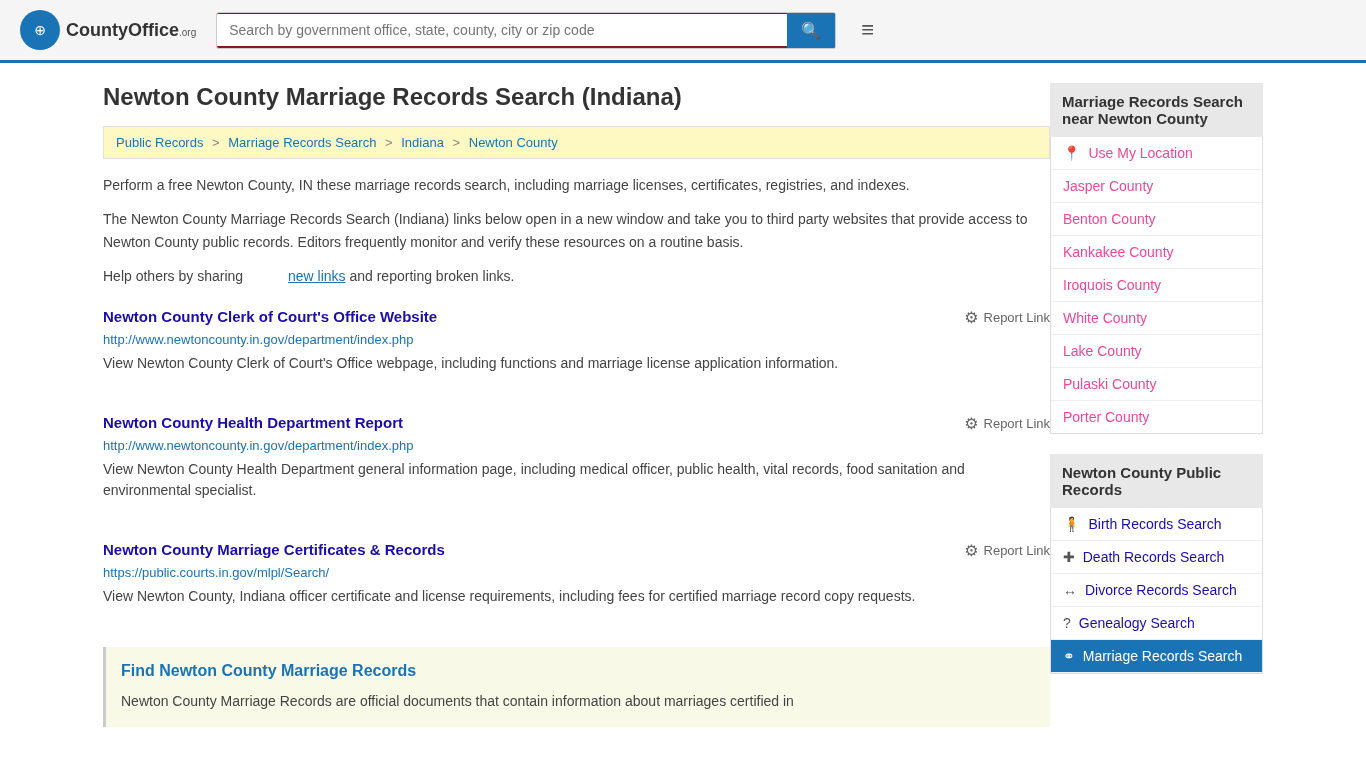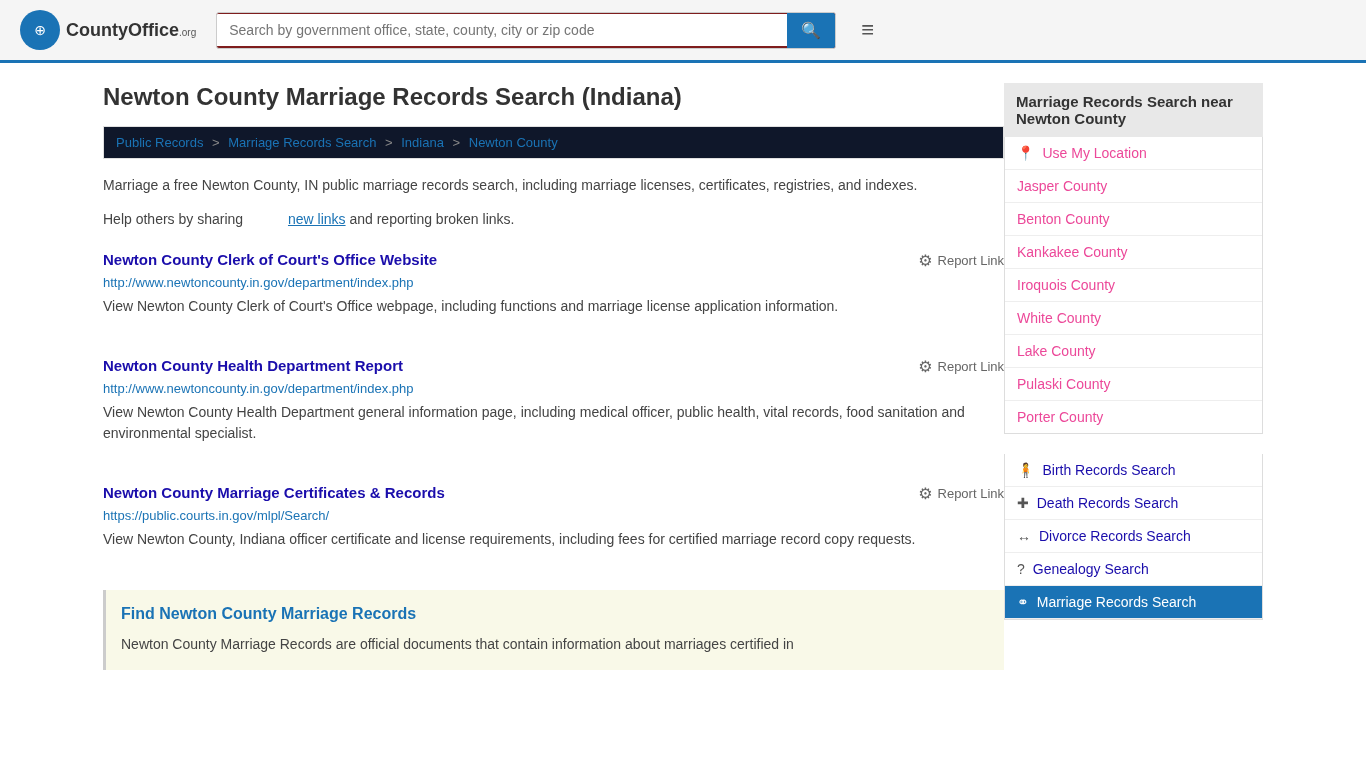--- a/index.html
+++ b/index.html
@@ -78,21 +78,21 @@
     #content {
       flex: 1;
     }
     #page-title {
       font-size: 24px;
       font-weight: bold;
       color: #333;
       margin-bottom: 15px;
     }
     #breadcrumb {
-      background: #0f172a;
+      background: #fef9c3;
       padding: 8px 12px;
       font-size: 13px;
       color: #555;
       margin-bottom: 15px;
       border: 1px solid #e0e0e0;
     }
     #breadcrumb a { color: #1a73b5; text-decoration: none; }
     #breadcrumb span { margin: 0 5px; color: #888; }
 
     #intro-text {
@@ -162,21 +162,21 @@
       color: #1a73b5;
       margin-bottom: 10px;
     }
     #find-description {
       color: #444;
       line-height: 1.6;
     }
 
     
     #sidebar {
-      width: 259px;
+      width: 213px;
       flex-shrink: 0;
     }
 
     .sidebar-section {
       margin-bottom: 20px;
     }
     .sidebar-section-title {
       background: #e8e8e8;
       padding: 10px 12px;
       font-weight: bold;
@@ -269,21 +269,22 @@
     <div id="breadcrumb">
       <a href="#">Public Records</a>
       <span> &gt; </span>
       <a href="#">Marriage Records Search</a>
       <span> &gt; </span>
       <a href="#">Indiana</a>
       <span> &gt; </span>
       <a href="#">Newton County</a>
     </div>
 
-    <p id="intro-text">Marriage a free Newton County, IN public marriage records search, including marriage licenses, certificates, registries, and indexes.</p>
+    <p id="intro-text">Perform a free Newton County, IN these marriage records search, including marriage licenses, certificates, registries, and indexes.</p>
+    <p id="secondary-text">The Newton County Marriage Records Search (Indiana) links below open in a new window and take you to third party websites that provide access to Newton County public records. Editors frequently monitor and verify these resources on a routine basis.</p>
     <p id="sharing-text">
       Help others by sharing <a href="#">new links</a> and reporting broken links.
     </p>
 
     <div class="record-item">
       <div class="record-item-header">
         <span class="record-title">Newton County Clerk of Court's Office Website</span>
         <span class="report-link">
           <span class="report-link-icon">⚙</span>
           <span>Report Link</span>
@@ -354,20 +355,21 @@
         <div class="sidebar-list-item">
           <a href="#">Pulaski County</a>
         </div>
         <div class="sidebar-list-item">
           <a href="#">Porter County</a>
         </div>
       </div>
     </div>
 
     <div class="sidebar-section">
+      <div class="sidebar-public-records-title">Newton County Public Records</div>
       <div class="sidebar-list">
         <div class="sidebar-public-item">
           <span class="sidebar-icon">🧍</span>
           <a href="#">Birth Records Search</a>
         </div>
         <div class="sidebar-public-item">
           <span class="sidebar-icon">✚</span>
           <a href="#">Death Records Search</a>
         </div>
         <div class="sidebar-public-item">

